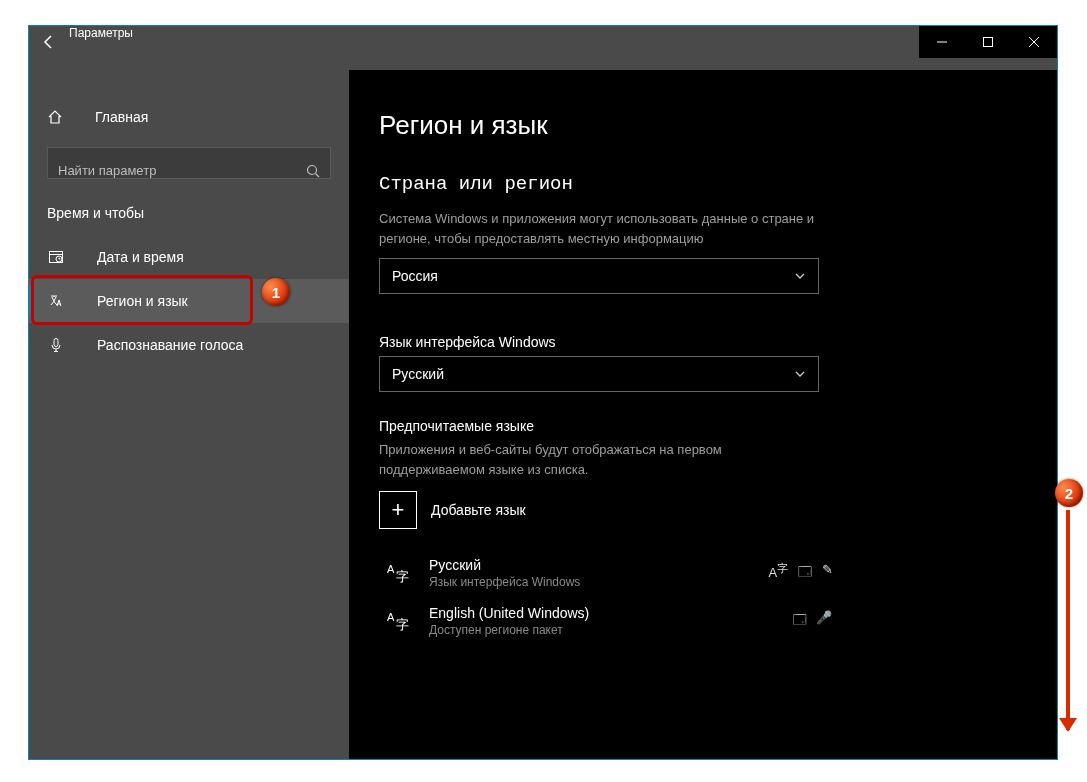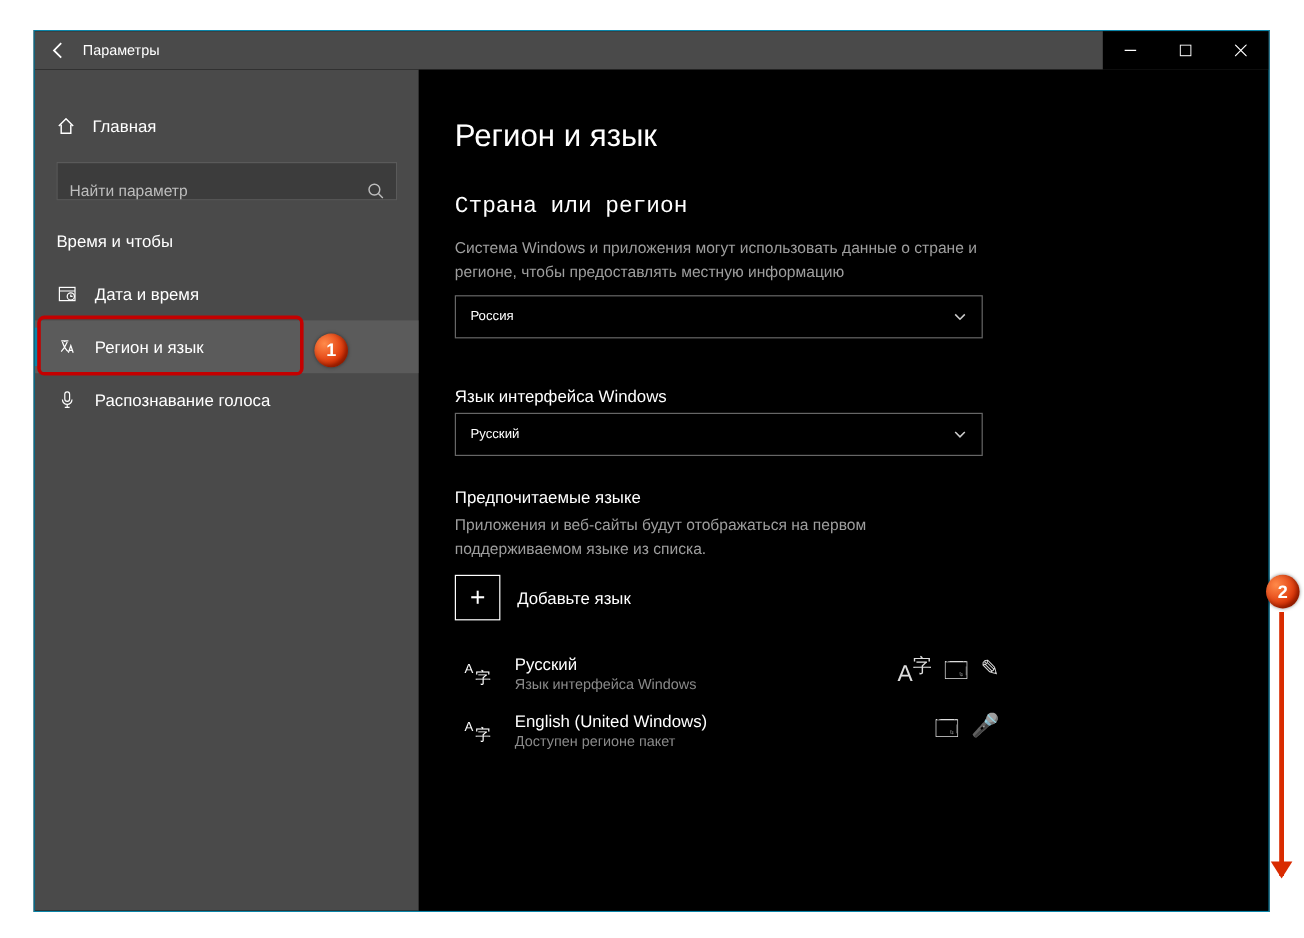--- a/index.html
+++ b/index.html
@@ -15,23 +15,23 @@
     position: absolute;
     top: 25px; left: 28px;
     width: 1030px;
     height: 735px;
     background: #000;
     border: 1px solid #0a84a8;
     display: flex;
     flex-direction: column;
   }
   .titlebar {
-    height: 32px;
-    display: flex;
-    align-items: center;
+    height: 44px;
+    display: flex;
+    align-items: flex-start;
     background: #4a4a4a;
     color: #fff;
     font-size: 12px;
     position: relative;
   }
   .titlebar .back-btn {
     width: 40px; height: 32px;
     display: flex; align-items: center; justify-content: center;
     color: #fff;
   }
@@ -57,21 +57,21 @@
     padding-top: 25px;
     display: flex;
     flex-direction: column;
     font-size: 14px;
   }
   .home-row, .side-item {
     display: flex;
     align-items: center;
     height: 44px;
     padding: 0 18px;
-    gap: 14px;
+    gap: 32px;
     color: #fff;
   }
   .search-box {
     margin: 8px 18px 18px 18px;
     height: 32px;
     background: #3c3c3c;
     border: 1px solid #5a5a5a;
     display: flex;
     align-items: flex-end;
     padding: 0 10px;
@@ -137,21 +137,21 @@
     margin-bottom: 10px;
   }
   .dropdown {
     width: 440px;
     height: 36px;
     border: 1px solid #666;
     background: #000;
     display: flex;
     align-items: center;
     padding: 0 12px;
-    font-size: 11px;
+    font-size: 14px;
     color: #fff;
     margin-bottom: 40px;
   }
   .dropdown .dd-label { flex: 1; }
   .sub-h3 {
     font-size: 14px;
     color: #fff;
     margin-bottom: 6px;
   }
   .add-lang {
@@ -179,21 +179,21 @@
     display: flex; align-items: center; justify-content: center;
     font-size: 20px;
     font-family: "Segoe UI Symbol", sans-serif;
   }
   .lang-text { flex: 1; }
   .lang-text .lang-name { font-size: 14px; }
   .lang-text .lang-sub { font-size: 12px; color: #8a8a8a; margin-top: 2px; }
   .lang-icons {
     display: flex;
     gap: 10px;
-    font-size: 19px;
+    font-size: 13px;
     color: #ddd;
     padding-right: 170px;
   }
   .marker {
     position: absolute;
     width: 28px; height: 28px;
     border-radius: 50%;
     background: radial-gradient(circle at 30% 30%, #ff8a4a, #d92b00 70%);
     box-shadow: inset -2px -2px 4px rgba(0,0,0,.4), 0 0 3px rgba(0,0,0,.5);
     color: #fff;

